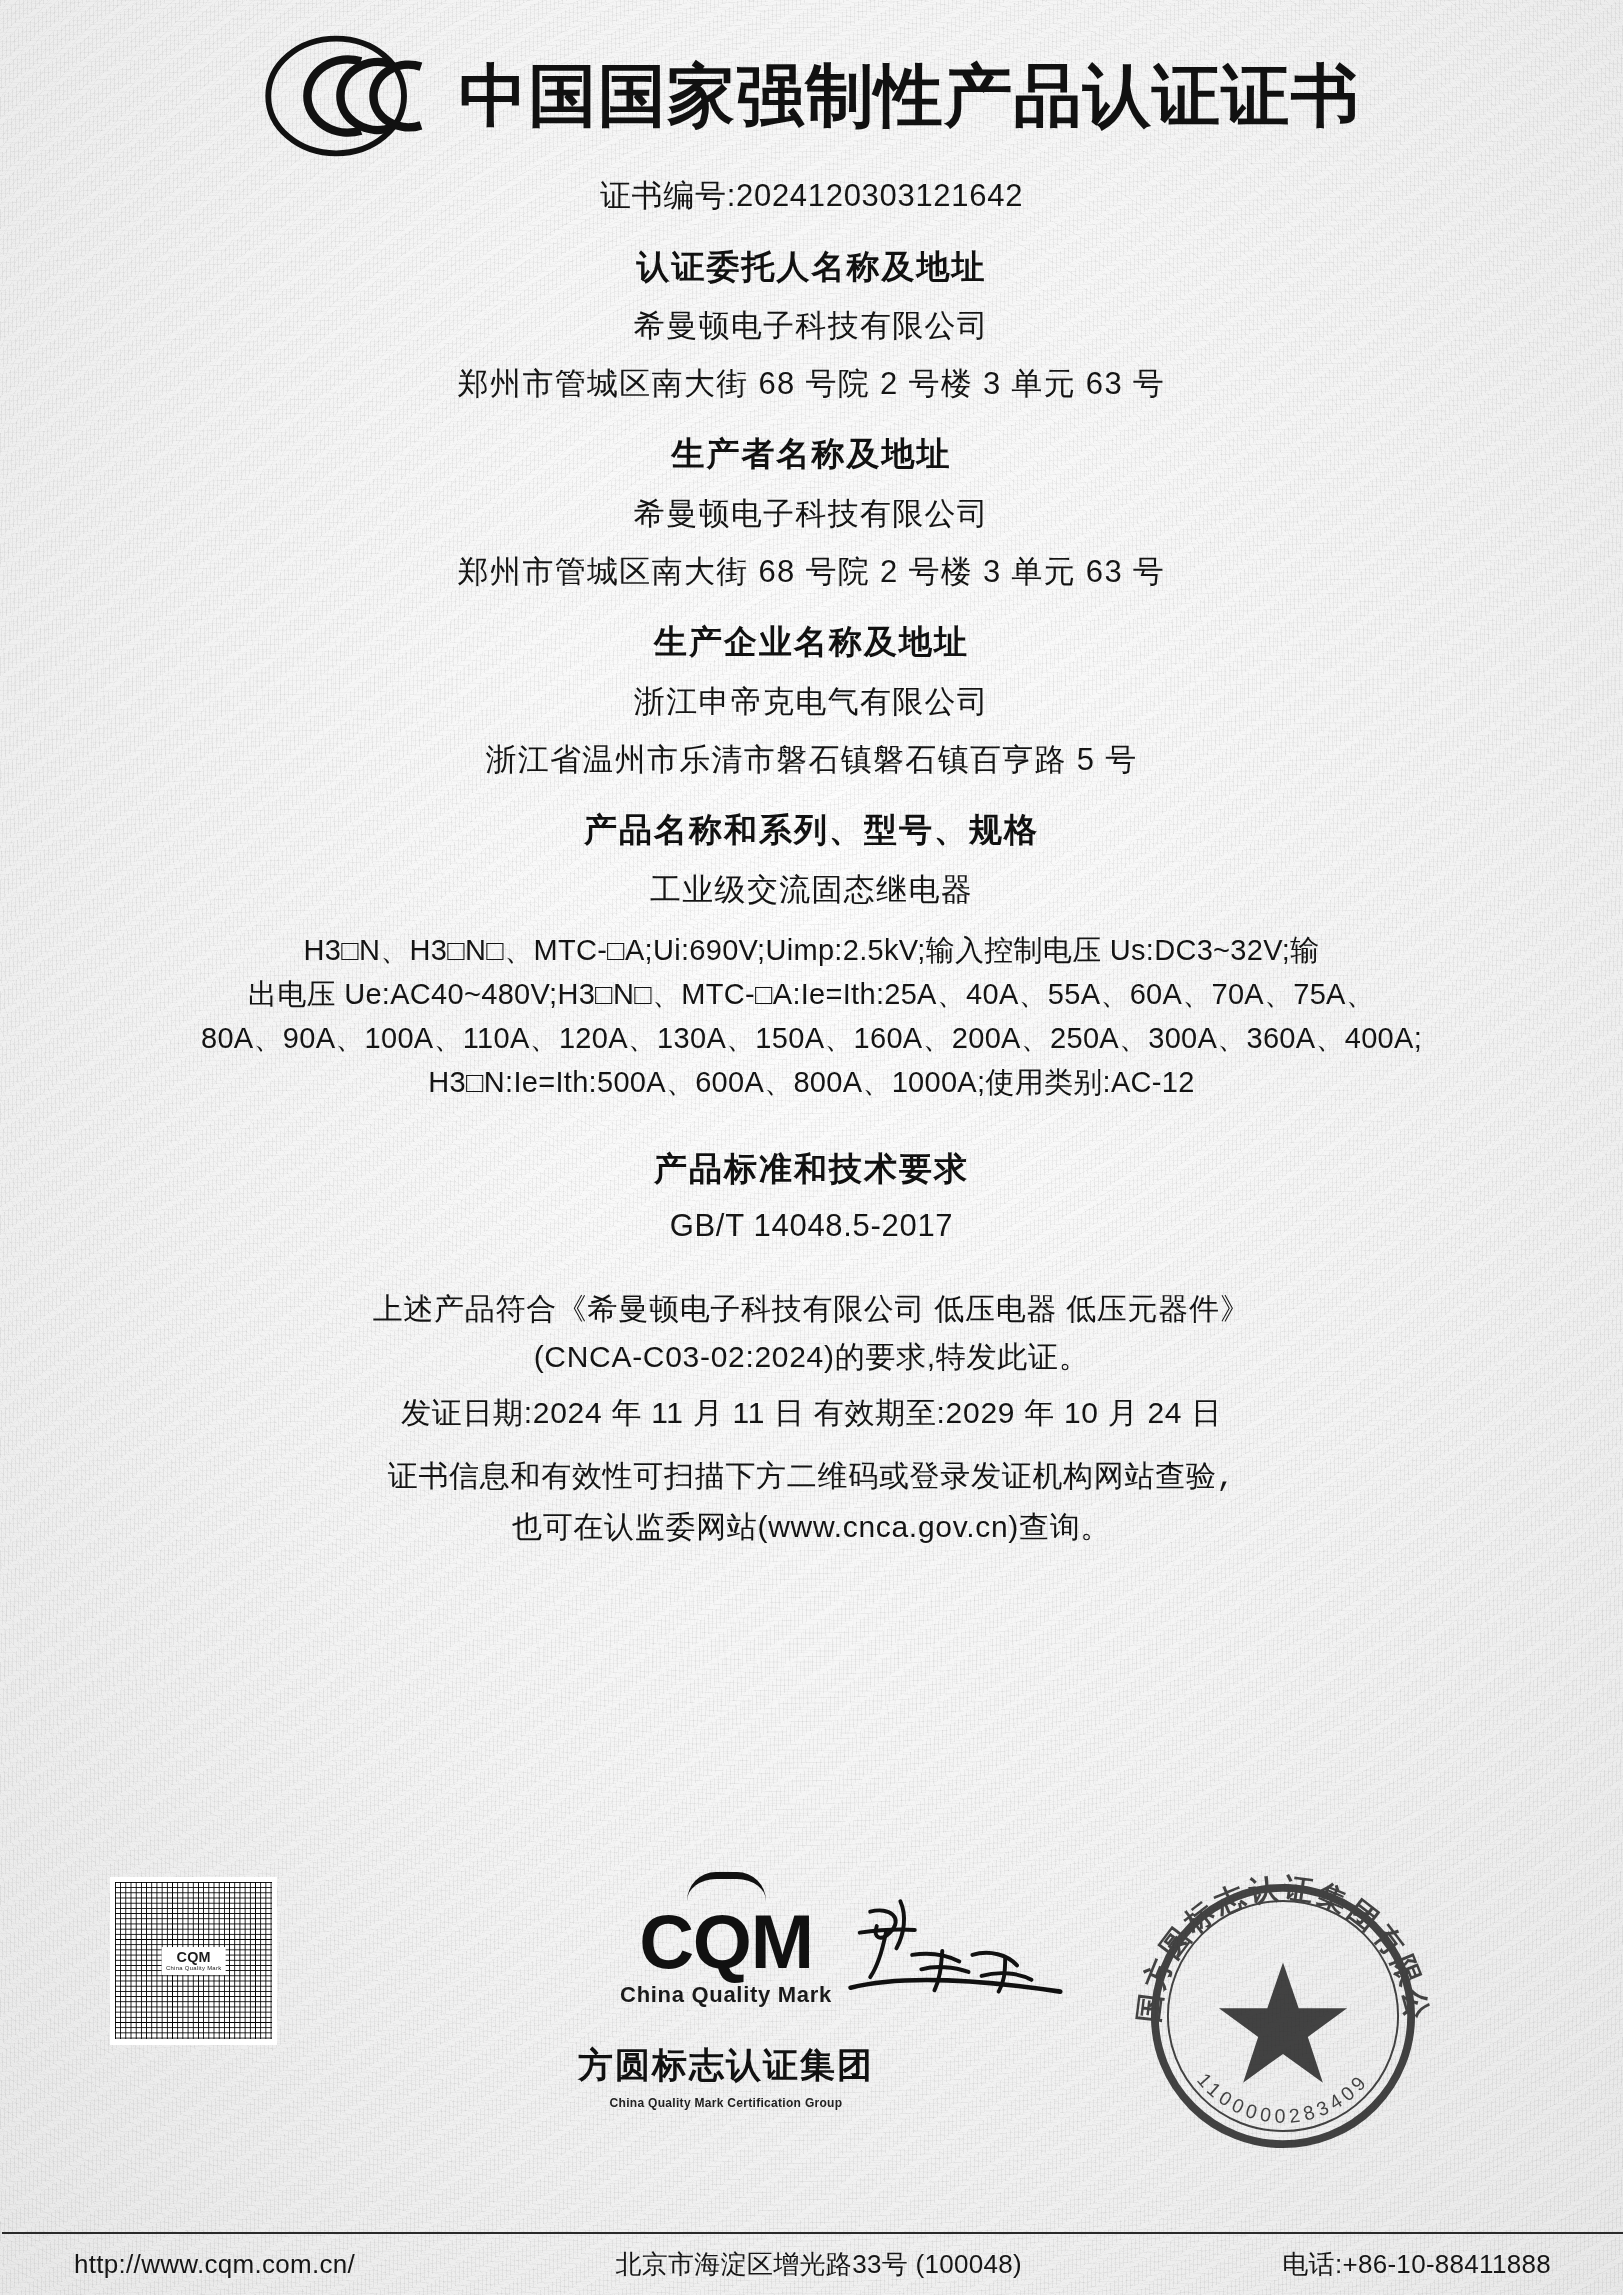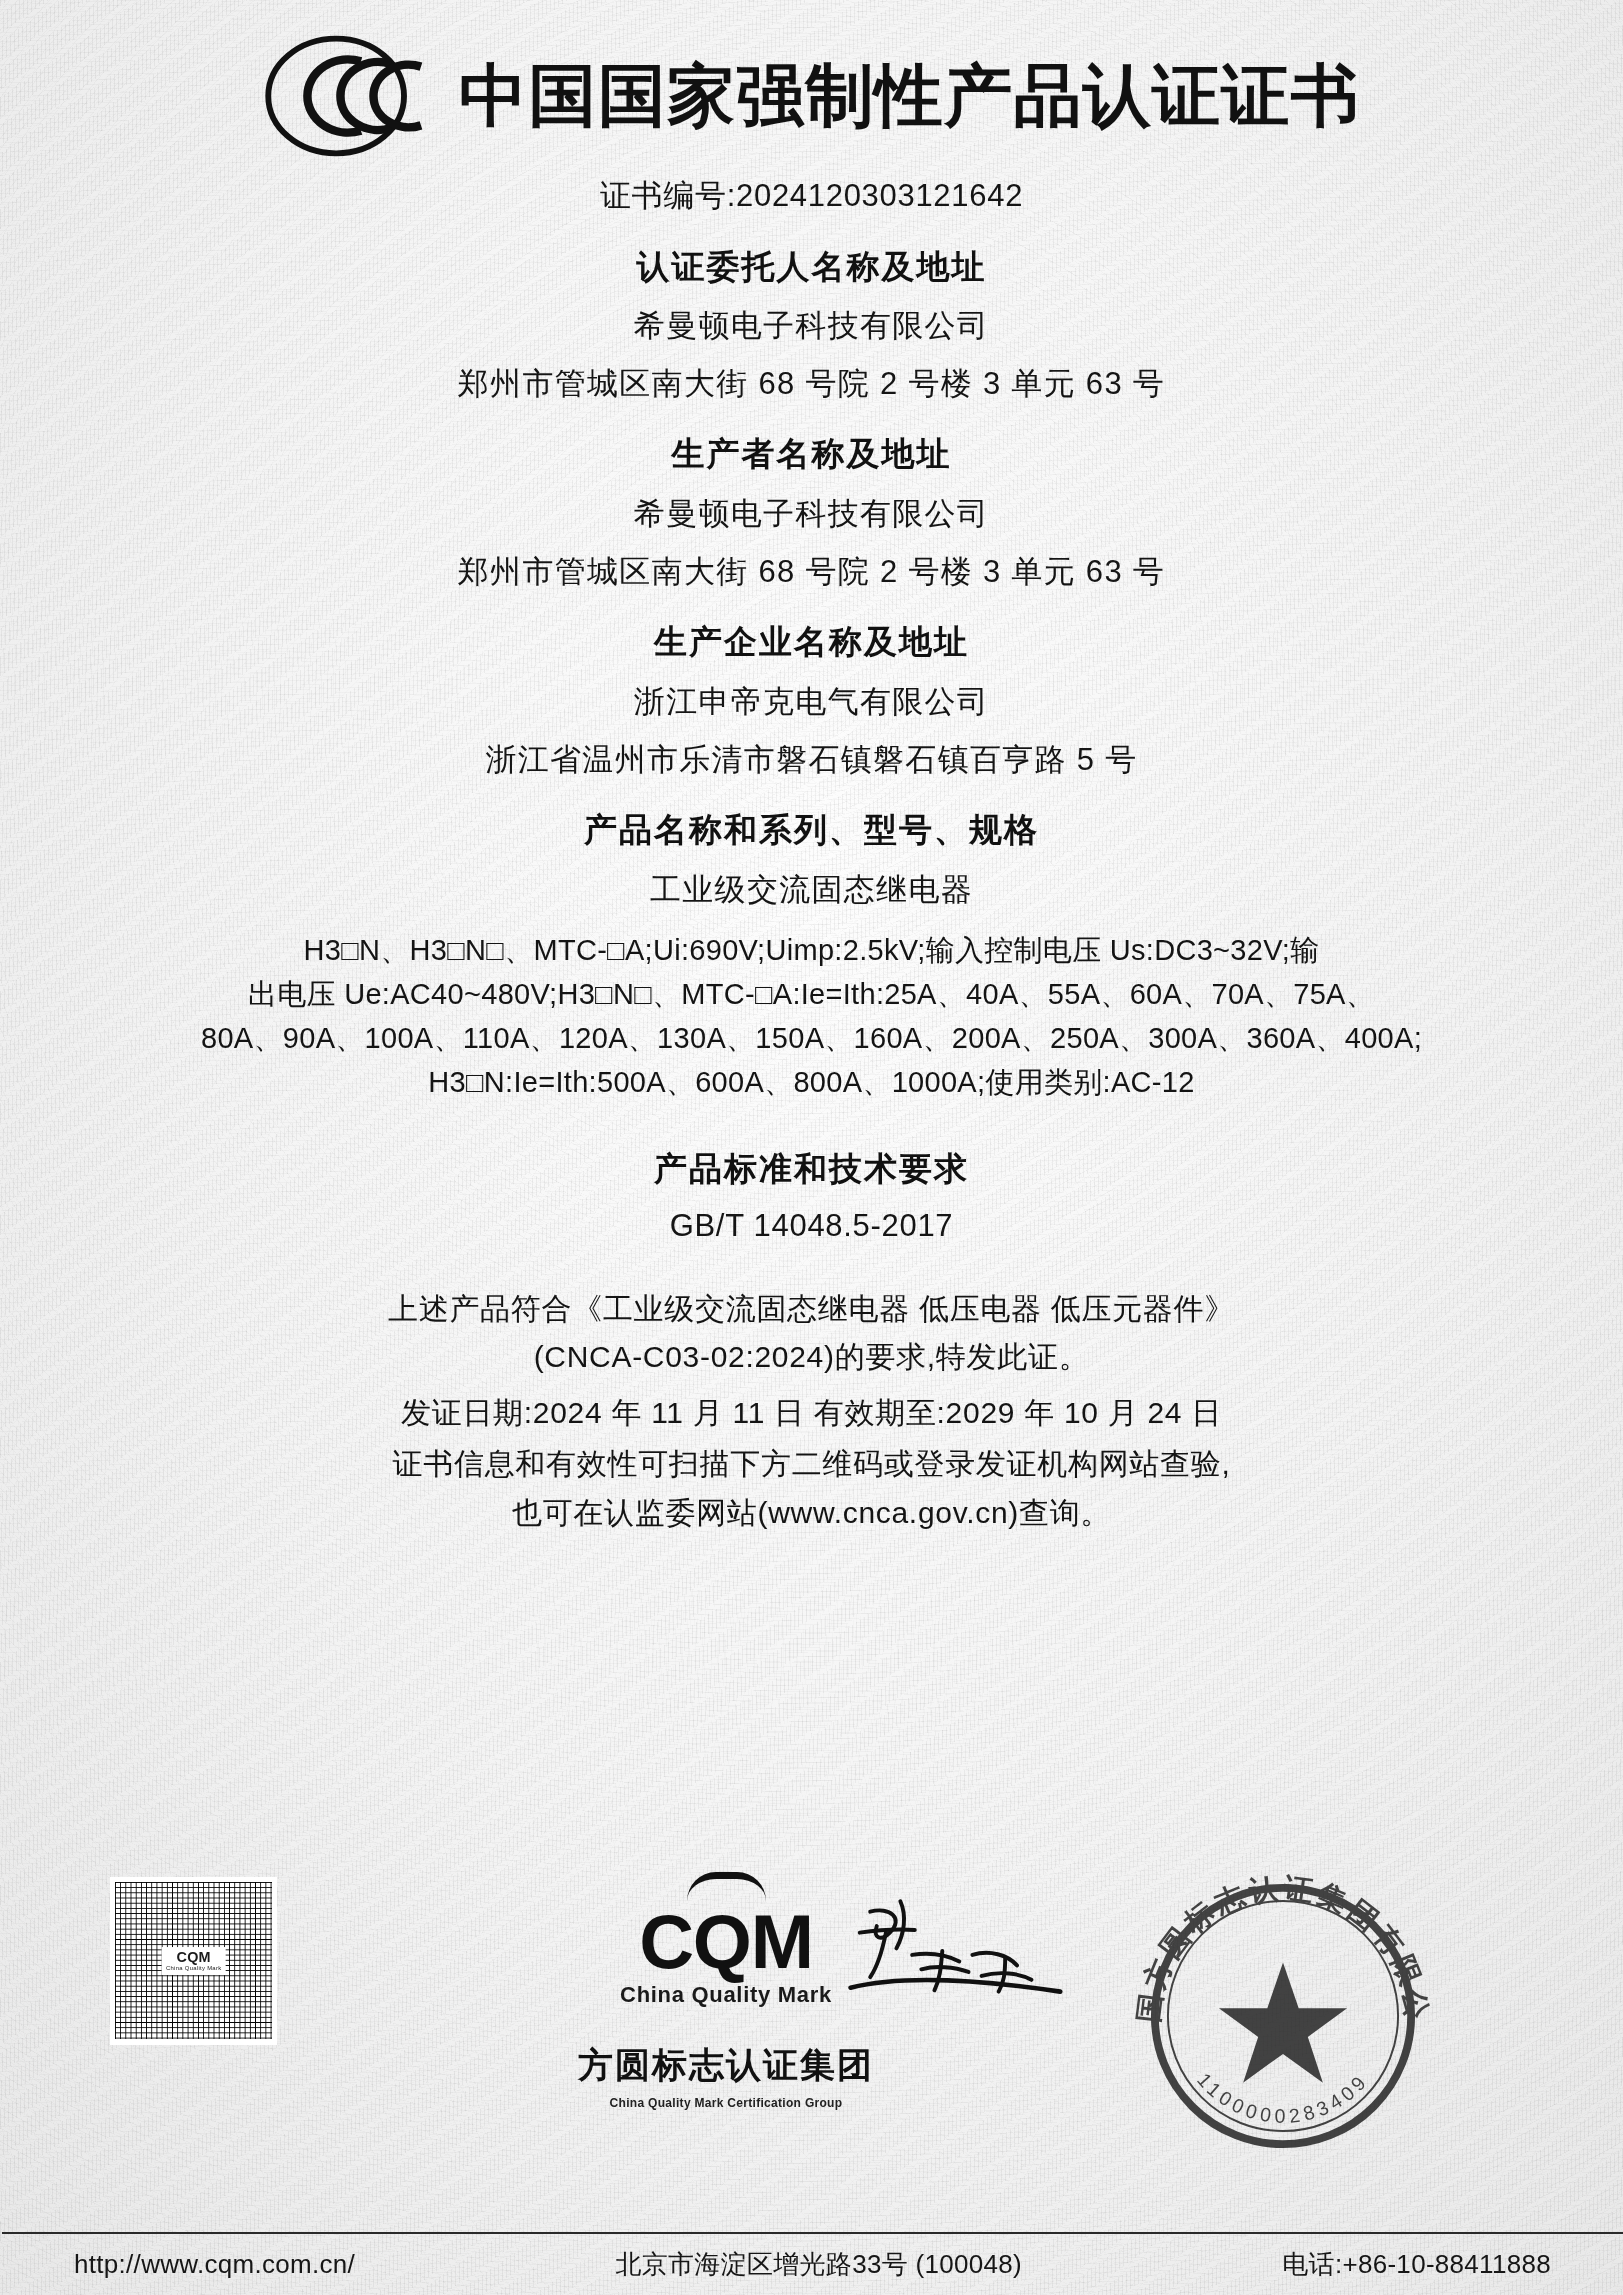--- a/index.html
+++ b/index.html
@@ -118,21 +118,21 @@
     margin-top: 41px;
     text-align: center;
   }
   .statement div {
     font-size: 30px;
     line-height: 1.62;
     letter-spacing: 0.7px;
     color: #141414;
   }
   .dates { margin-top: 6.5px; }
-  .verify { margin-top: 3px; }
+  .verify { margin-top: 17px; font-family: Liberation Mono, monospace; }
 
   
   .marks {
     position: absolute;
     left: 0; right: 0;
     top: 1859px;
     height: 340px;
   }
   .qr {
     position: absolute;
@@ -299,21 +299,21 @@
         <div class="spec-line">H3□N:Ie=Ith:500A、600A、800A、1000A;使用类别:AC-12</div>
       </div>
     </div>
 
     <div class="section standard">
       <div class="section-title">产品标准和技术要求</div>
       <div class="section-line">GB/T 14048.5-2017</div>
     </div>
 
     <div class="statement">
-      <div>上述产品符合《工业级交流固态继电器  低压电器  低压元器件》</div>
+      <div>上述产品符合《希曼顿电子科技有限公司  低压电器  低压元器件》</div>
       <div>(CNCA-C03-02:2024)的要求,特发此证。</div>
       <div class="dates">发证日期:2024 年 11 月 11 日  有效期至:2029 年 10 月 24 日</div>
       <div class="verify">证书信息和有效性可扫描下方二维码或登录发证机构网站查验,</div>
       <div>也可在认监委网站(www.cnca.gov.cn)查询。</div>
     </div>
 
     <div class="marks">
 
       <div class="qr">
         <div class="qrgrid">

